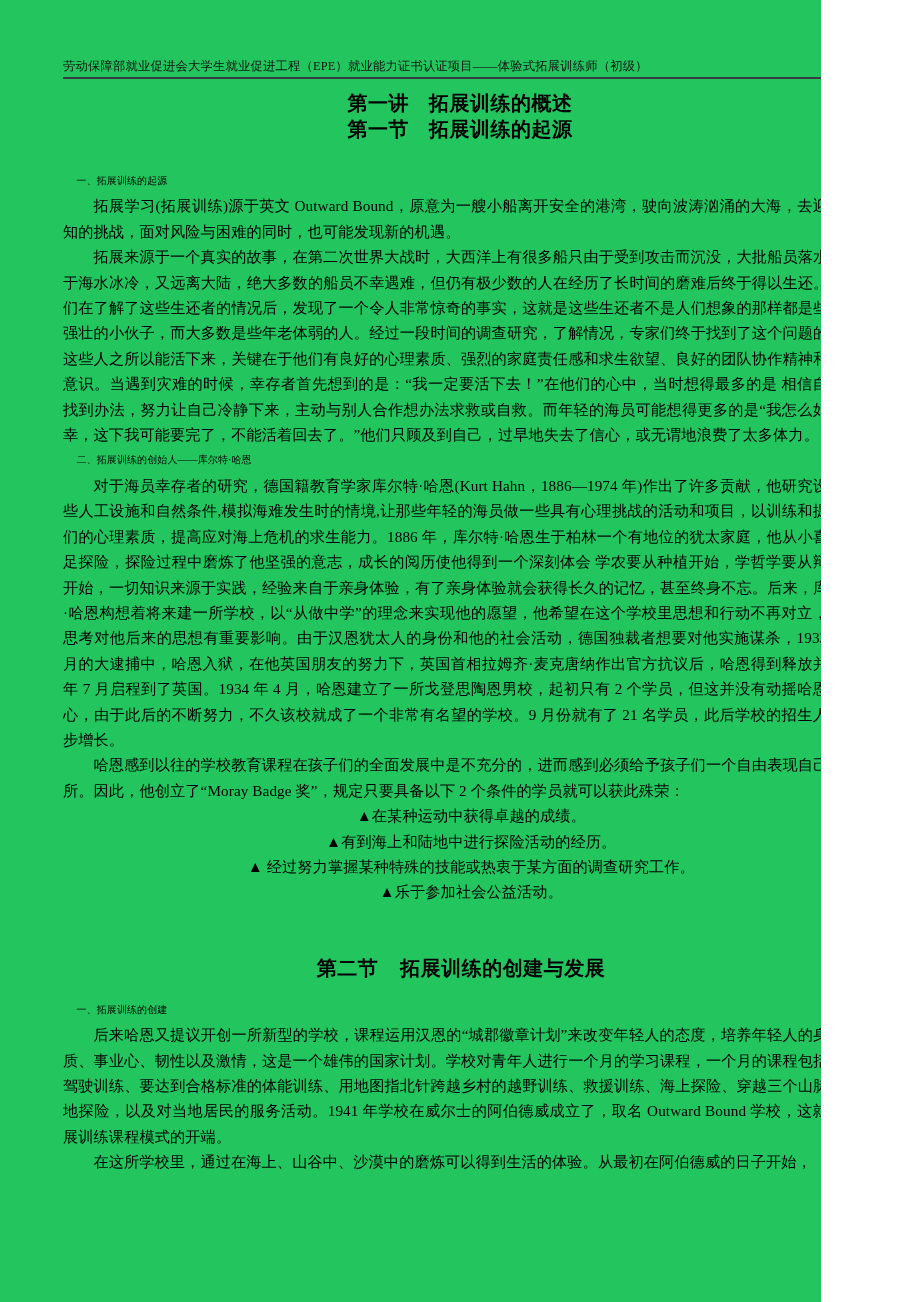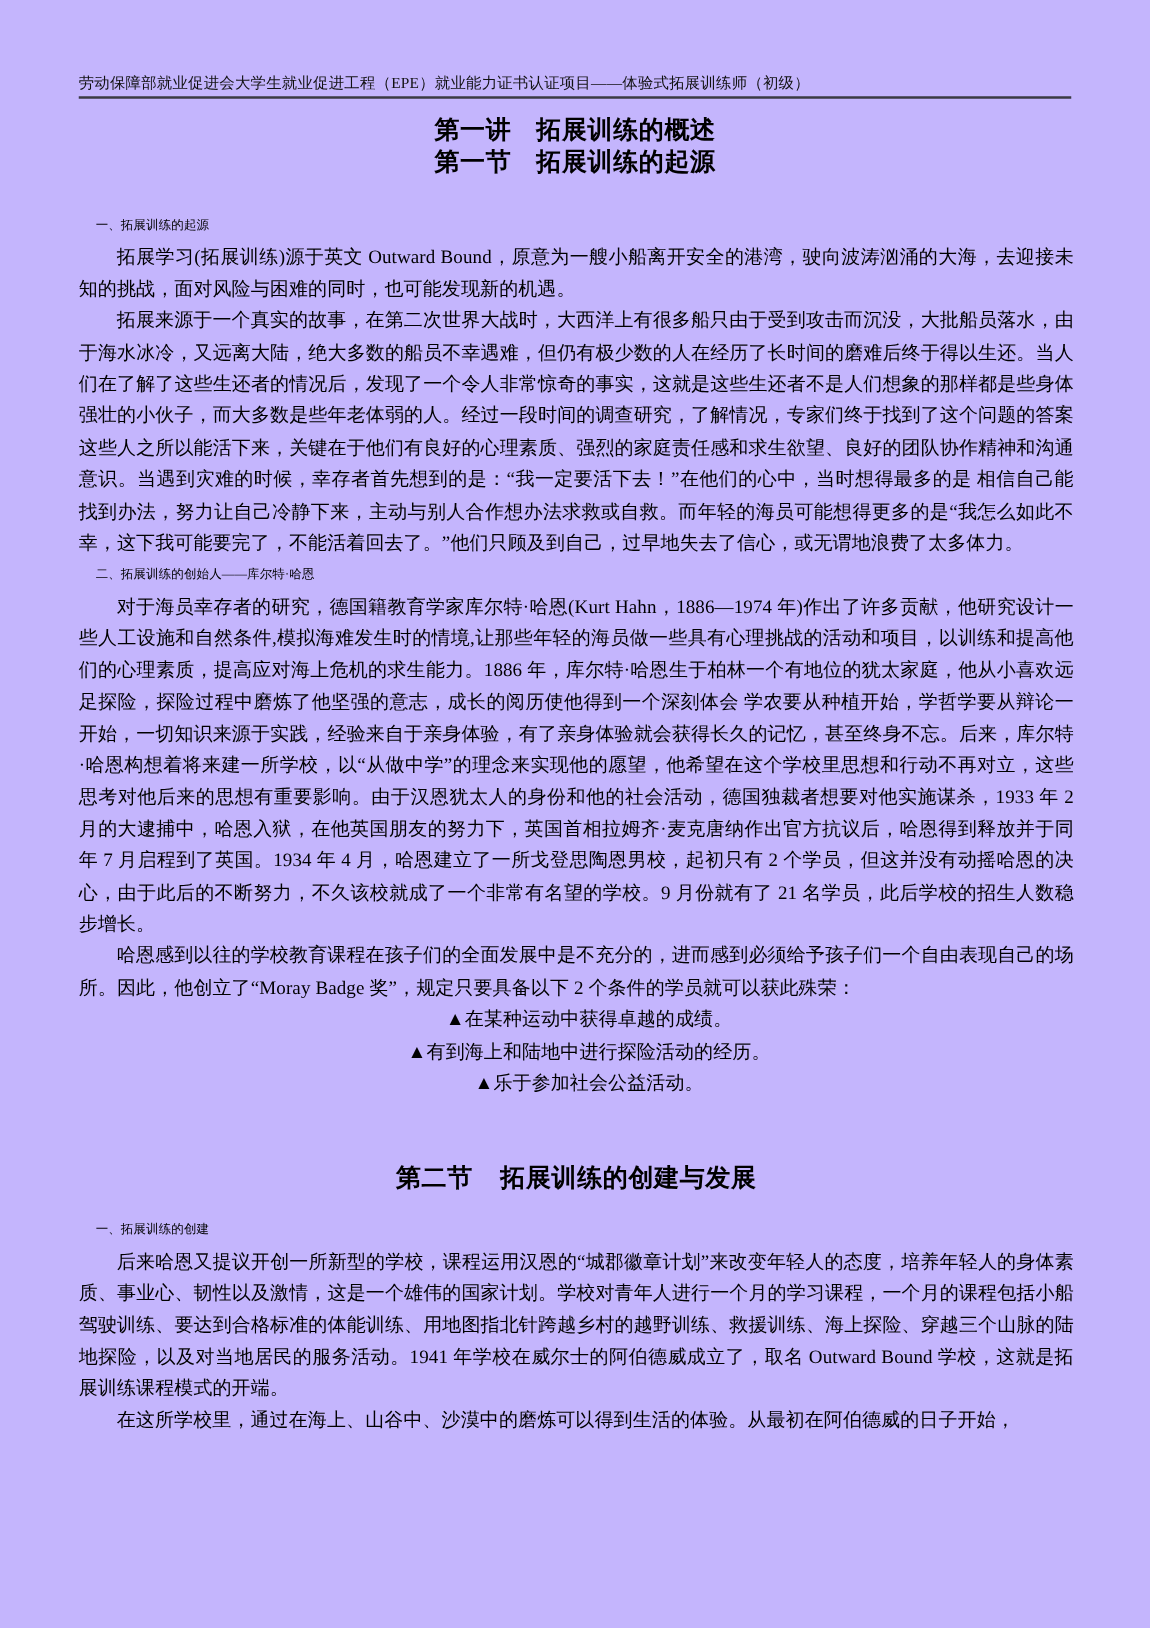--- a/index.html
+++ b/index.html
@@ -6,23 +6,23 @@
     margin: 0;
     padding: 0;
     background: #ffffff;
   }
   body {
     font-family: "Liberation Serif", "DejaVu Serif", serif;
     color: #000000;
   }
   .page {
     position: relative;
-    width: 920px;
+    width: 821px;
     height: 1302px;
-    background: #c4b5fd;
+    background: #22c55e;
     box-sizing: border-box;
     overflow: hidden;
   }
 
   
   .header {
     position: absolute;
     left: 63px;
     top: 58px;
     width: 794px;
@@ -146,20 +146,21 @@
 
     <p class="sub-head">一、拓展训练的起源</p>
     <p class="para">拓展学习(拓展训练)源于英文 Outward Bound，原意为一艘小船离开安全的港湾，驶向波涛汹涌的大海，去迎接未知的挑战，面对风险与困难的同时，也可能发现新的机遇。</p>
     <p class="para">拓展来源于一个真实的故事，在第二次世界大战时，大西洋上有很多船只由于受到攻击而沉没，大批船员落水，由于海水冰冷，又远离大陆，绝大多数的船员不幸遇难，但仍有极少数的人在经历了长时间的磨难后终于得以生还。当人们在了解了这些生还者的情况后，发现了一个令人非常惊奇的事实，这就是这些生还者不是人们想象的那样都是些身体强壮的小伙子，而大多数是些年老体弱的人。经过一段时间的调查研究，了解情况，专家们终于找到了这个问题的答案 这些人之所以能活下来，关键在于他们有良好的心理素质、强烈的家庭责任感和求生欲望、良好的团队协作精神和沟通意识。当遇到灾难的时候，幸存者首先想到的是：“我一定要活下去！”在他们的心中，当时想得最多的是 相信自己能找到办法，努力让自己冷静下来，主动与别人合作想办法求救或自救。而年轻的海员可能想得更多的是“我怎么如此不幸，这下我可能要完了，不能活着回去了。”他们只顾及到自己，过早地失去了信心，或无谓地浪费了太多体力。</p>
     <p class="sub-head">二、拓展训练的创始人——库尔特·哈恩</p>
     <p class="para">对于海员幸存者的研究，德国籍教育学家库尔特·哈恩(Kurt Hahn，1886—1974 年)作出了许多贡献，他研究设计一些人工设施和自然条件,模拟海难发生时的情境,让那些年轻的海员做一些具有心理挑战的活动和项目，以训练和提高他们的心理素质，提高应对海上危机的求生能力。1886 年，库尔特·哈恩生于柏林一个有地位的犹太家庭，他从小喜欢远足探险，探险过程中磨炼了他坚强的意志，成长的阅历使他得到一个深刻体会 学农要从种植开始，学哲学要从辩论一开始，一切知识来源于实践，经验来自于亲身体验，有了亲身体验就会获得长久的记忆，甚至终身不忘。后来，库尔特·哈恩构想着将来建一所学校，以“从做中学”的理念来实现他的愿望，他希望在这个学校里思想和行动不再对立，这些思考对他后来的思想有重要影响。由于汉恩犹太人的身份和他的社会活动，德国独裁者想要对他实施谋杀，1933 年 2 月的大逮捕中，哈恩入狱，在他英国朋友的努力下，英国首相拉姆齐·麦克唐纳作出官方抗议后，哈恩得到释放并于同年 7 月启程到了英国。1934 年 4 月，哈恩建立了一所戈登思陶恩男校，起初只有 2 个学员，但这并没有动摇哈恩的决心，由于此后的不断努力，不久该校就成了一个非常有名望的学校。9 月份就有了 21 名学员，此后学校的招生人数稳步增长。</p>
     <p class="para">哈恩感到以往的学校教育课程在孩子们的全面发展中是不充分的，进而感到必须给予孩子们一个自由表现自己的场所。因此，他创立了“Moray Badge 奖”，规定只要具备以下 2 个条件的学员就可以获此殊荣：</p>
 
     <p class="bullet">▲在某种运动中获得卓越的成绩。</p>
     <p class="bullet">▲有到海上和陆地中进行探险活动的经历。</p>
+    <p class="bullet">▲ 经过努力掌握某种特殊的技能或热衷于某方面的调查研究工作。</p>
     <p class="bullet">▲乐于参加社会公益活动。</p>
 
     <div class="spacer-md"></div>
 
     <div class="section-title">
       <span>第二节</span><span class="gap"></span><span>拓展训练的创建与发展</span>
     </div>
 
     <p class="sub-head">一、拓展训练的创建</p>
     <p class="para">后来哈恩又提议开创一所新型的学校，课程运用汉恩的“城郡徽章计划”来改变年轻人的态度，培养年轻人的身体素质、事业心、韧性以及激情，这是一个雄伟的国家计划。学校对青年人进行一个月的学习课程，一个月的课程包括小船驾驶训练、要达到合格标准的体能训练、用地图指北针跨越乡村的越野训练、救援训练、海上探险、穿越三个山脉的陆地探险，以及对当地居民的服务活动。1941 年学校在威尔士的阿伯德威成立了，取名 Outward Bound 学校，这就是拓展训练课程模式的开端。</p>

